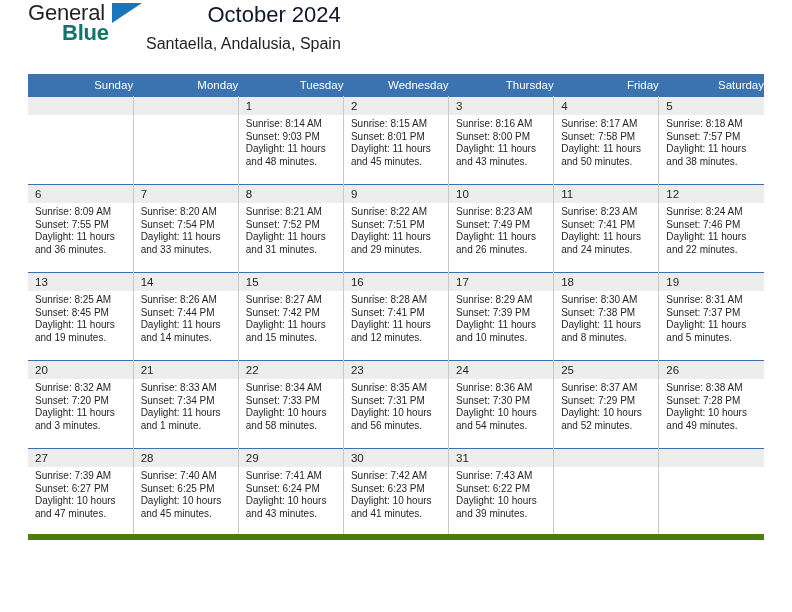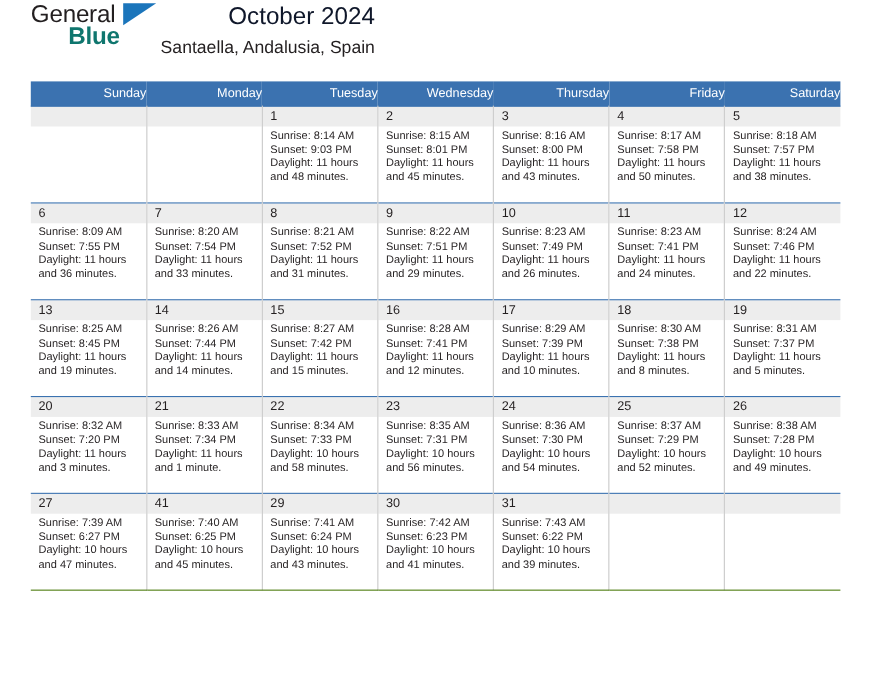--- a/index.html
+++ b/index.html
@@ -108,21 +108,21 @@
     padding: 0;
     border-top: 1px solid #3b72b0;
     border-right: 1px solid #c9c9c9;
     height: 88px;
     box-sizing: border-box;
   }
   .week-row td:last-child {
     border-right: none;
   }
   .week-row.last td {
-    border-bottom: 1px solid #4d7c0f;
+    border-bottom: 6px solid #4d7c0f;
   }
   .daycell {
     height: 100%;
     box-sizing: border-box;
   }
   .daynum {
     background: #ededed;
     font-size: 11.5px;
     line-height: 18px;
     height: 18px;
@@ -488,21 +488,21 @@
               <div class="info">
                 <div>Sunrise: 7:39 AM</div>
                 <div>Sunset: 6:27 PM</div>
                 <div>Daylight: 10 hours</div>
                 <div>and 47 minutes.</div>
               </div>
             </div>
           </td>
           <td>
             <div class="daycell">
-              <div class="daynum">41</div>
+              <div class="daynum">28</div>
               <div class="info">
                 <div>Sunrise: 7:40 AM</div>
                 <div>Sunset: 6:25 PM</div>
                 <div>Daylight: 10 hours</div>
                 <div>and 45 minutes.</div>
               </div>
             </div>
           </td>
           <td>
             <div class="daycell">

